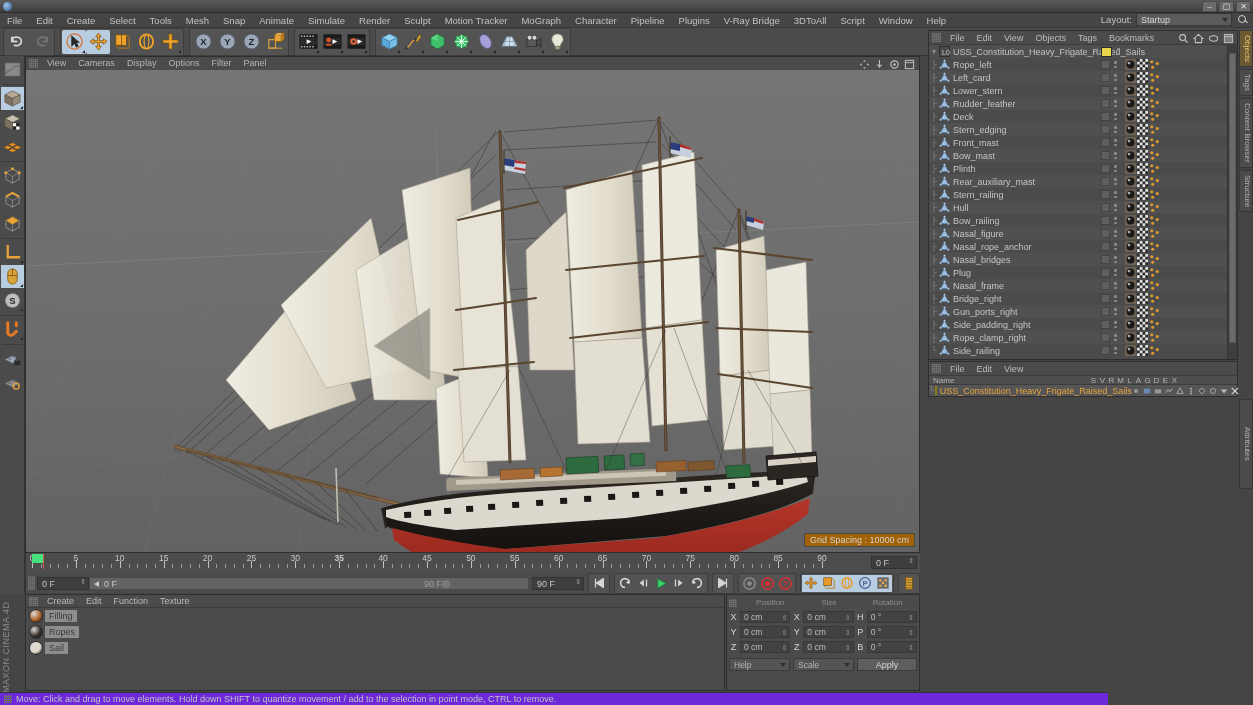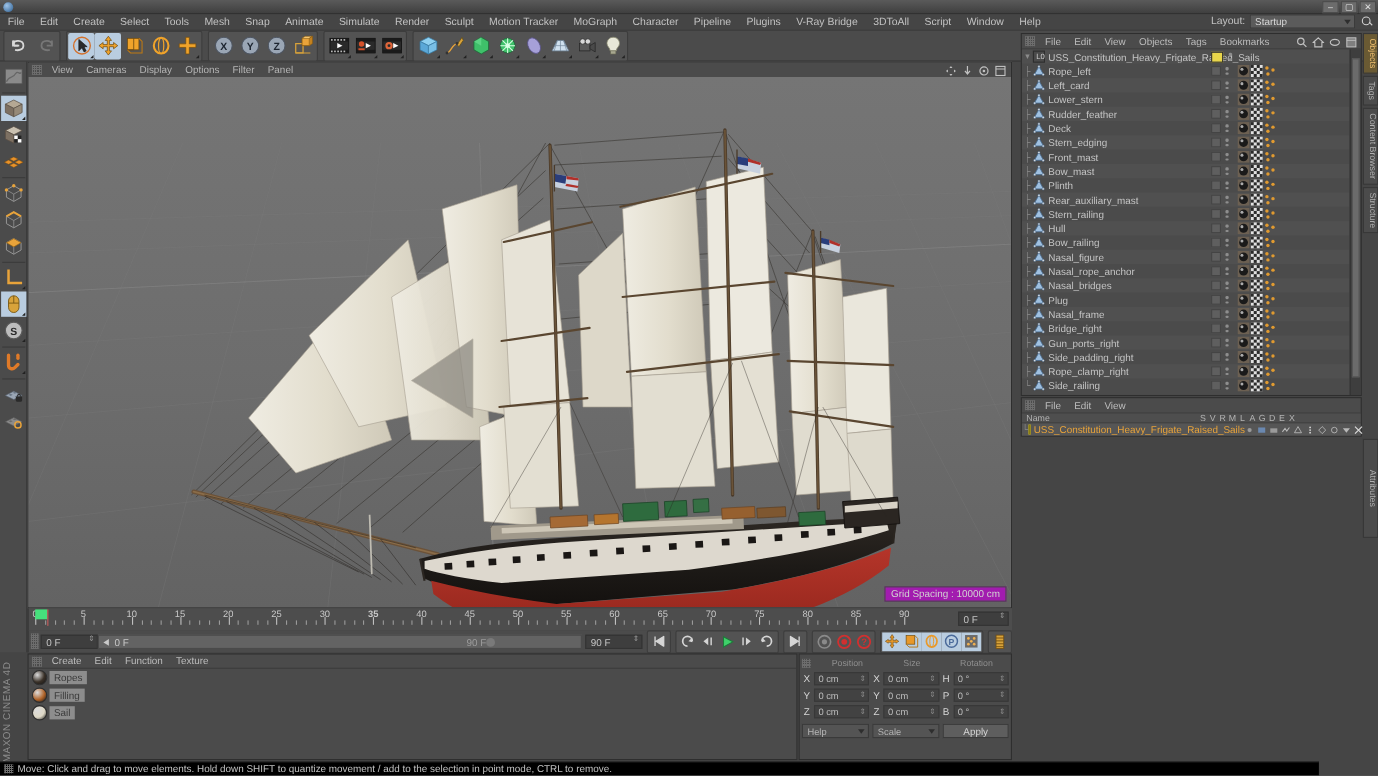--- a/index.html
+++ b/index.html
@@ -93,21 +93,21 @@
   .view-menubar .vmi { padding:0 6px; font-size:9px; color:#b5b5b5; line-height:13px; }
   .view-icons { position:absolute; right:4px; top:2px; display:flex; gap:4px; align-items:center; }
   .vp-label {
     position:absolute;left:1px;top:14px;
     background:#5b5b5b;color:#d4d4d4;font-size:9px;padding:1px 5px;
     border:1px solid #3d3d3d;
   }
   .canvas { position:absolute; left:0; top:13px; width:893px; height:482px; overflow:hidden;
     background:#6f6f6f; }
   .gridspace {
-    position:absolute; right:4px; bottom:5px; background:#a21caf; color:#d2d2d2;
+    position:absolute; right:4px; bottom:5px; background:#a16207; color:#d2d2d2;
     font-size:9px; padding:1px 5px; border:1px solid #484848;
   }
 
   
   .timeline { position:absolute; left:25px; top:553px; width:895px; height:20px;
     background:#4d4d4d; border-left:1px solid #333; }
   .tl-ruler { position:absolute; left:6px; top:0; right:0; height:18px; }
   .tl-tick { position:absolute; top:11px; width:1px; height:4px; background:#9a9a9a; }
   .tl-tick.major { top:8px; height:7px; background:#c0c0c0; }
   .tl-num { position:absolute; top:0px; font-size:8.5px; color:#c9c9c9; transform:translateX(-50%); }
@@ -202,22 +202,22 @@
   .cm-inp .sp { position:absolute; right:2px; top:0px; color:#8c8c8c; font-size:7px; line-height:11px;}
   .cm-foot { display:flex; align-items:center; height:14px; margin-top:4px; gap:3px;}
   .cm-sel { flex:1; height:13px; background:#545454; border:1px solid #3a3a3a;
     font-size:8.5px; color:#b6b6b6; line-height:12px; padding-left:4px; position:relative;}
   .cm-sel .arrow { position:absolute; right:3px; top:4px;
     border-left:3px solid transparent;border-right:3px solid transparent;border-top:4px solid #2e2e2e;}
   .cm-apply { width:60px; height:13px; background:#5e5e5e; border:1px solid #3a3a3a;
     font-size:9px; color:#d6d6d6; text-align:center; line-height:12px;}
 
   
-  .statusbar { position:absolute; left:0; bottom:0; width:1199px; height:13px;
-    background:#000000; border-top:1px solid #333; display:flex; align-items:center; }
+  .statusbar { position:absolute; left:0; bottom:0; width:1108px; height:13px;
+    background:#6d28d9; border-top:1px solid #333; display:flex; align-items:center; }
   .sb-grip { width:8px;height:8px;margin:0 4px;
     background:repeating-linear-gradient(0deg,#6d6d6d 0 1px,transparent 1px 2px),
                repeating-linear-gradient(90deg,#6d6d6d 0 1px,transparent 1px 2px); }
   .sb-text { font-size:9px; color:#c2c2c2; }
 
   
   .maxon { position:absolute; left:1px; top:600px; width:22px; height:95px;
     writing-mode:vertical-rl; transform:rotate(180deg);
     font-size:9px; color:#8d8d8d; letter-spacing:0.5px; text-align:center;}
 </style>
@@ -2243,27 +2243,27 @@
       <div id="mat-menu-items" style="display:flex;">
           <div class="mmi">Create</div>
           <div class="mmi">Edit</div>
           <div class="mmi">Function</div>
           <div class="mmi">Texture</div>
         </div>
     </div>
     <div id="mat-list">
         <div class="mat-row">
           <div class="mat-lineback"></div>
+          <div class="mat-ball" style="background: radial-gradient(circle at 33% 30%, rgba(255, 255, 255, 0.8), rgb(176, 100, 42) 55%, rgb(17, 17, 17) 100%);"></div>
+          <div class="mat-name">Filling</div>
+        </div>
+        <div class="mat-row">
+          <div class="mat-lineback"></div>
           <div class="mat-ball" style="background: radial-gradient(circle at 33% 30%, rgba(255, 255, 255, 0.8), rgb(58, 49, 40) 55%, rgb(17, 17, 17) 100%);"></div>
           <div class="mat-name">Ropes</div>
-        </div>
-        <div class="mat-row">
-          <div class="mat-lineback"></div>
-          <div class="mat-ball" style="background: radial-gradient(circle at 33% 30%, rgba(255, 255, 255, 0.8), rgb(176, 100, 42) 55%, rgb(17, 17, 17) 100%);"></div>
-          <div class="mat-name">Filling</div>
         </div>
         <div class="mat-row">
           <div class="mat-lineback"></div>
           <div class="mat-ball" style="background: radial-gradient(circle at 33% 30%, rgba(255, 255, 255, 0.8), rgb(222, 216, 198) 55%, rgb(17, 17, 17) 100%);"></div>
           <div class="mat-name">Sail</div>
         </div>
       </div>
   </div>
 
   <div class="coordmgr">

